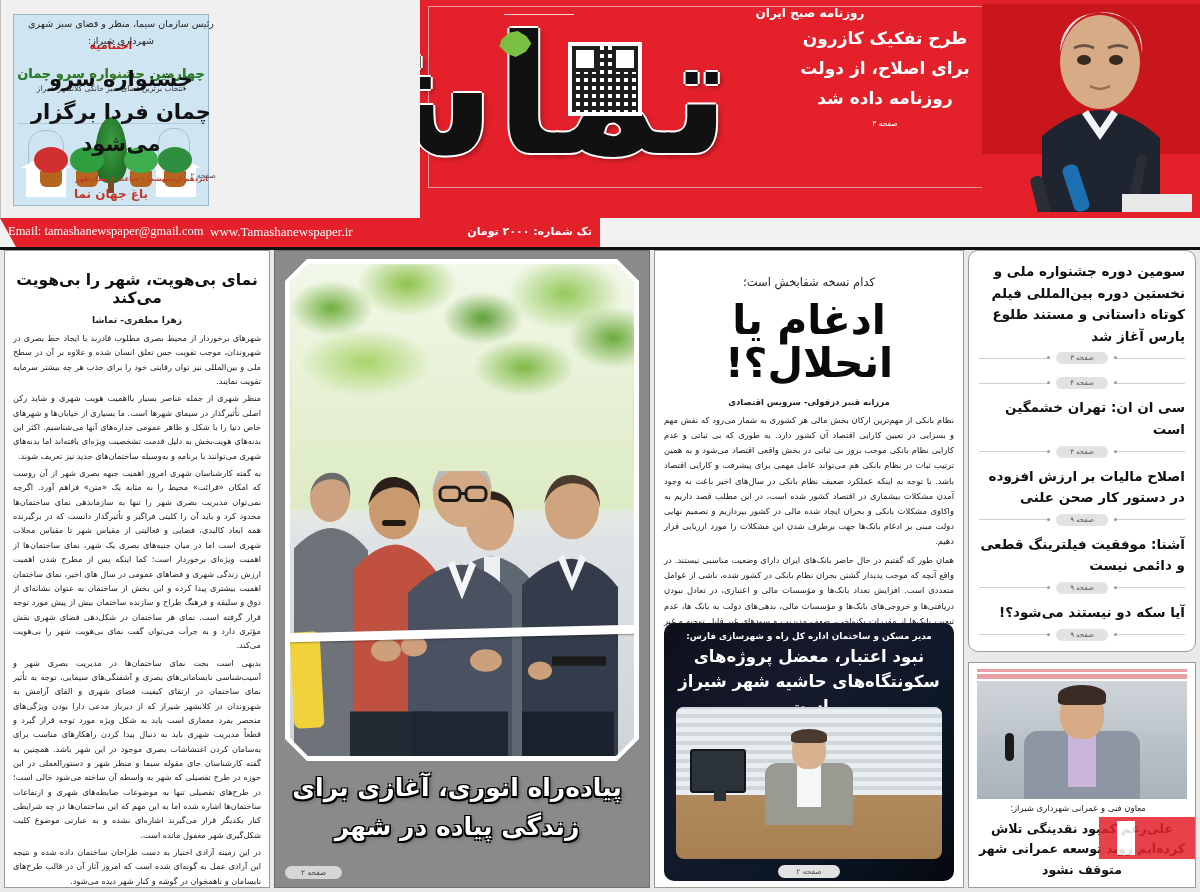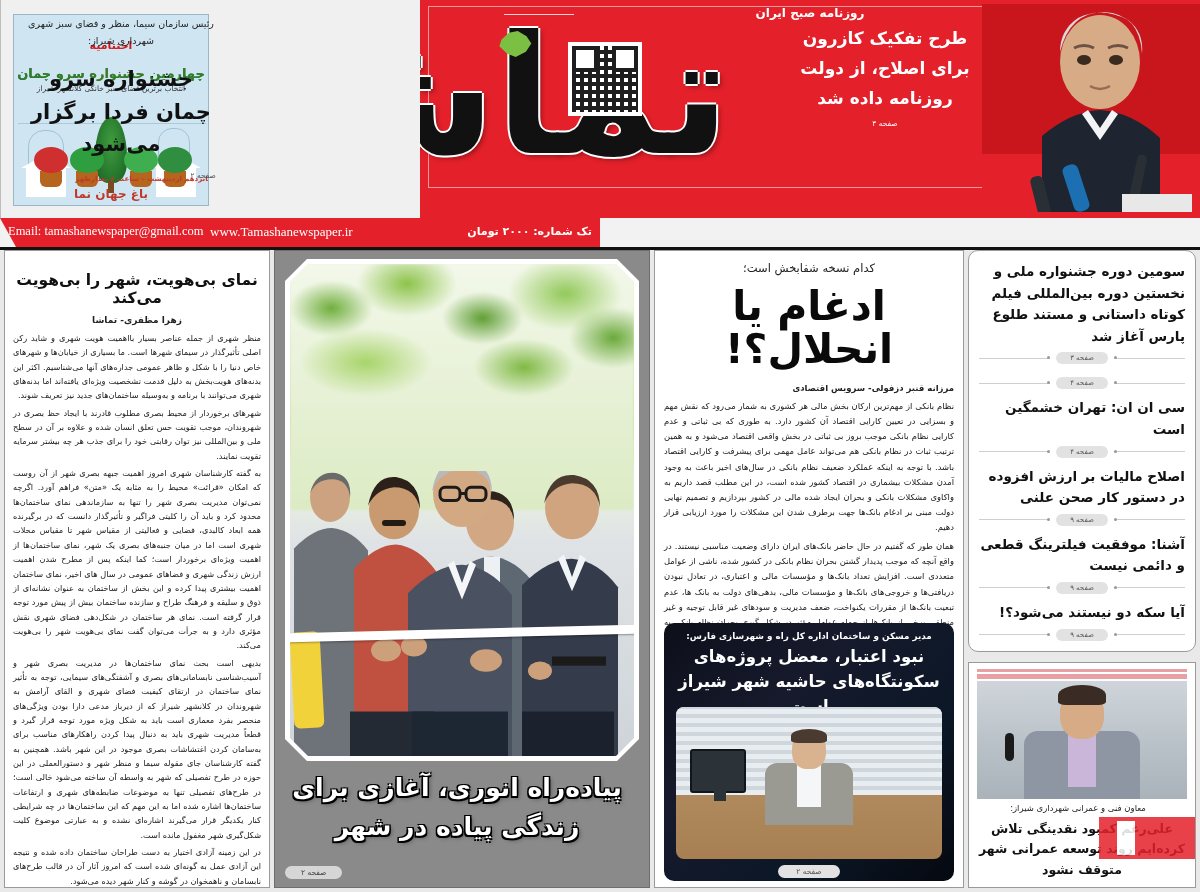--- a/index.html
+++ b/index.html
@@ -137,25 +137,25 @@
   .yellow-obj { position:absolute; left:2px; bottom:28px; width:30px; height:96px; background:#f2d23a;
      border-radius:6px; transform:rotate(-3deg); }
   .caption-area { position:absolute; left:0; bottom:0; width:100%; height:126px; }
   .caption-txt { position:absolute; left:0; right:10px; top:8px; text-align:center; color:#fff;
      font-size:25px; font-weight:bold; line-height:1.55;
      text-shadow:-1.5px -1.5px 0 #000,1.5px -1.5px 0 #000,-1.5px 1.5px 0 #000,1.5px 1.5px 0 #000, 2px 2px 4px rgba(0,0,0,.4);}
   .caption-page { position:absolute; left:10px; bottom:8px; background:#d6d6d6; border-radius:9px;
      padding:2px 16px; font-size:7.5px; color:#444; }
 
   
-  .col-mid { position:absolute; left:654px; top:0; width:310px; height:638px; background:#fff; border:1px solid #9a9a9a; padding:8px 9px; }
+  .col-mid { position:absolute; left:654px; top:0; width:310px; height:638px; background:#fff; border:1px solid #9a9a9a; padding:22px 9px; }
   .mid-kicker { text-align:center; font-size:11.5px; color:#222; margin-top:2px; }
   .mid-headline { text-align:center; font-size:41px; font-weight:bold; color:#0a0a0a; line-height:1.05; margin:10px 0 8px;
                   letter-spacing:-1px; }
-  .mid-byline { text-align:right; font-size:8.5px; font-weight:bold; color:#222; margin:12px 0 6px; }
+  .mid-byline { text-align:center; font-size:8.5px; font-weight:bold; color:#222; margin:12px 0 6px; }
   .mid-body p { font-size:8.4px; line-height:1.8; text-align:justify; color:#161616; margin-bottom:4px; }
   .pg-pill { display:inline-block; background:#e2e2e2; border-radius:9px; padding:2px 18px; font-size:7.5px; color:#555; }
   .pg-pill-wrap { text-align:right; margin:4px 0 8px; }
 
   .promo-dark { position:absolute; left:9px; right:9px; bottom:6px; height:258px; border-radius:10px;
      background:linear-gradient(135deg,#0d0f1a 0%,#161a2c 35%,#0b1726 70%,#05080f 100%);
      overflow:hidden; padding:8px 10px 6px; }
   .pd-kicker { text-align:center; color:#fff; font-size:8.8px; font-weight:bold; }
   .pd-head { text-align:center; color:#fff; font-size:16.5px; font-weight:bold; line-height:1.5; margin-top:4px; }
   .pd-photo { position:absolute; left:12px; right:12px; bottom:22px; height:152px; border-radius:8px;
@@ -282,22 +282,22 @@
       <div class="email-txt">Email: tamashanewspaper@gmail.com</div>
     </div>
   </div>
 
   <div class="body-area">
 
     <div class="col-left">
       <div class="edit-title">نمای بی‌هویت، شهر را بی‌هویت می‌کند</div>
       <div class="edit-byline">زهرا مظفری- تماشا</div>
       <div class="edit-body">
+        <p>شهرهای برخوردار از محیط بصری مطلوب قادرند با ایجاد حظ بصری در شهروندان، موجب تقویت حس تعلق انسان شده و علاوه بر آن در سطح ملی و بین‌المللی نیز توان رقابتی خود را برای جذب هر چه بیشتر سرمایه تقویت نمایند.</p>
         <p>منظر شهری از جمله عناصر بسیار بااهمیت هویت شهری و شاید رکن اصلی تأثیرگذار در سیمای شهرها است. ما بسیاری از خیابان‌ها و شهرهای خاص دنیا را با شکل و ظاهر عمومی جداره‌های آنها می‌شناسیم. اکثر این بدنه‌های هویت‌بخش به دلیل قدمت تشخصیت ویژه‌ای یافته‌اند اما بدنه‌های شهری می‌توانند با برنامه و به‌وسیله ساختمان‌های جدید نیز تعریف شوند.</p>
-        <p>شهرهای برخوردار از محیط بصری مطلوب قادرند با ایجاد حظ بصری در شهروندان، موجب تقویت حس تعلق انسان شده و علاوه بر آن در سطح ملی و بین‌المللی نیز توان رقابتی خود را برای جذب هر چه بیشتر سرمایه تقویت نمایند.</p>
         <p>به گفته کارشناسان شهری امروز اهمیت جبهه بصری شهر از آن روست که امکان «قرائت» محیط را به مثابه یک «متن» فراهم آورد. اگرچه نمی‌توان مدیریت بصری شهر را تنها به سازماندهی نمای ساختمان‌ها محدود کرد و باید آن را کلیتی فراگیر و تأثیرگذار دانست که در برگیرنده همه ابعاد کالبدی، فضایی و فعالیتی از مقیاس شهر تا مقیاس محلات شهری است اما در میان جنبه‌های بصری یک شهر، نمای ساختمان‌ها از اهمیت ویژه‌ای برخوردار است؛ کما اینکه پس از مطرح شدن اهمیت ارزش زندگی شهری و فضاهای عمومی در سال های اخیر، نمای ساختمان اهمیت بیشتری پیدا کرده و این بخش از ساختمان به عنوان نشانه‌ای از ذوق و سلیقه و فرهنگ طراح و سازنده ساختمان بیش از پیش مورد توجه قرار گرفته است. نمای هر ساختمان در شکل‌دهی فضای شهری نقش مؤثری دارد و به جرأت می‌توان گفت نمای بی‌هویت شهر را بی‌هویت می‌کند.</p>
         <p>بدیهی است بحث نمای ساختمان‌ها در مدیریت بصری شهر و آسیب‌شناسی نابسامانی‌های بصری و آشفتگی‌های سیمایی، توجه به تأثیر نمای ساختمان در ارتقای کیفیت فضای شهری و القای آرامش به شهروندان در کلانشهر شیراز که از دیرباز مدعی دارا بودن ویژگی‌های منحصر بفرد معماری است باید به شکل ویژه مورد توجه قرار گیرد و قطعاً مدیریت شهری باید به دنبال پیدا کردن راهکارهای مناسب برای به‌سامان کردن اغتشاشات بصری موجود در این شهر باشد. همچنین به گفته کارشناسان جای مقوله سیما و منظر شهر و دستورالعملی در این حوزه در طرح تفصیلی که شهر به واسطه آن ساخته می‌شود خالی است؛ در طرح‌های تفصیلی تنها به موضوعات ضابطه‌های شهری و ارتفاعات ساختمان‌ها اشاره شده اما به این مهم که این ساختمان‌ها در چه شرایطی کنار یکدیگر قرار می‌گیرند اشاره‌ای نشده و به عبارتی موضوع کلیت شکل‌گیری شهر مغفول مانده است.</p>
         <p>در این زمینه آزادی اختیار به دست طراحان ساختمان داده شده و نتیجه این آزادی عمل به گونه‌ای شده است که امروز آثار آن در قالب طرح‌های نابسامان و ناهمخوان در گوشه و کنار شهر دیده می‌شود.</p>
 
       </div>
     </div>
 
     <div class="col-center">
       <div class="photo-frame">
         <div class="photo-inner">

